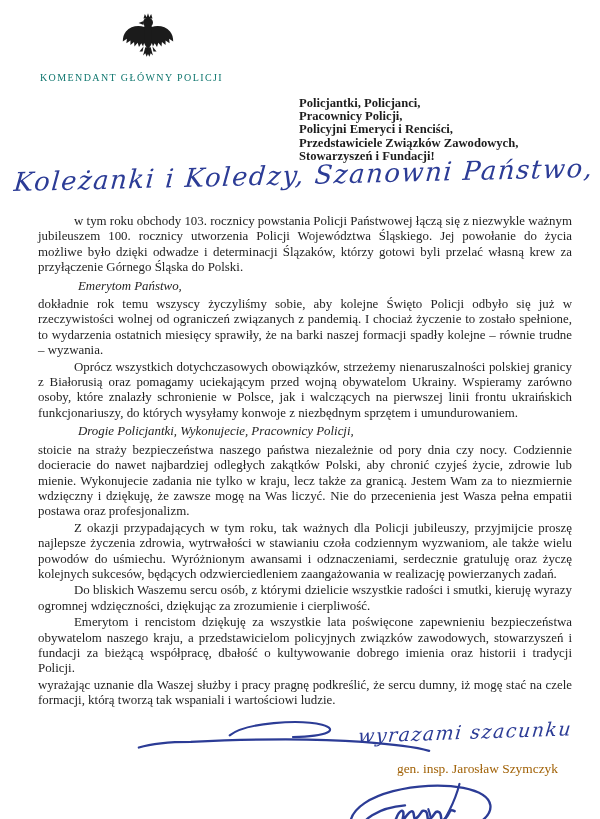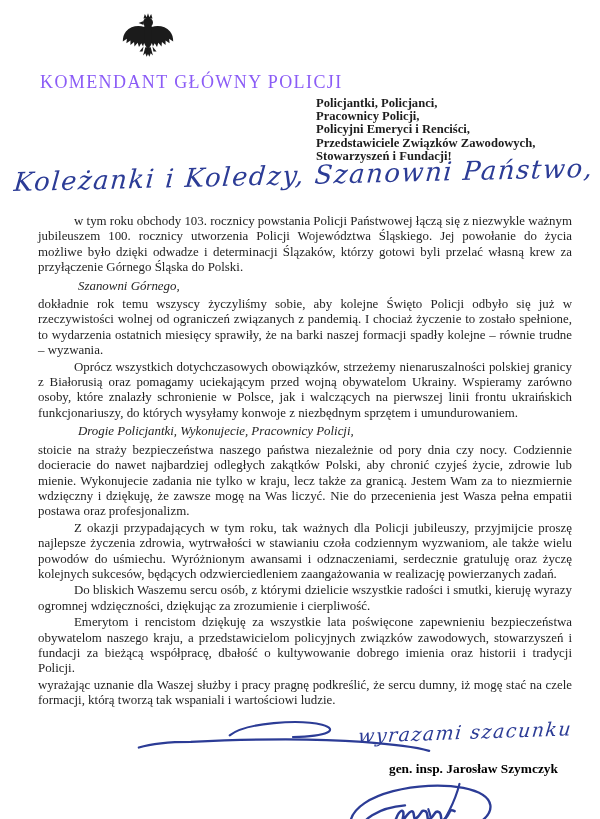--- a/index.html
+++ b/index.html
@@ -15,26 +15,26 @@
     background:#ffffff;
     color:#242424;
   }
   
   .letterhead{
     position:absolute;top:12px;left:40px;width:215px;
     text-align:left;
   }
   .emblem-wrap{width:100%;text-align:center;margin-bottom:6px;}
   .letterhead-title{
-    font-size:18px;letter-spacing:1.4px;color:#8b5cf6;
+    font-size:10px;letter-spacing:1.4px;color:#0f766e;
     white-space:nowrap;font-weight:400;
   }
   
   .recipients{
-    position:absolute;top:97px;left:316px;width:270px;
+    position:absolute;top:97px;left:299px;width:270px;
     font-weight:bold;font-size:12.6px;line-height:13.2px;color:#1c1c1c;
   }
   
   .greeting{
     position:absolute;top:160px;left:14px;width:578px;
     font-family:"DejaVu Serif", serif;
     font-style:italic;
     font-size:26px;letter-spacing:1.5px;
     color:#2c3c96;
     transform:rotate(-1.4deg) skewX(-6deg);
@@ -64,21 +64,21 @@
     position:absolute;right:0px;top:10px;
     font-family:"DejaVu Serif", serif;
     font-style:italic;
     font-size:19px;letter-spacing:1.5px;
     color:#2c3c96;
     transform:rotate(-2deg) skewX(-8deg);
     white-space:nowrap;
   }
   .signer{
     text-align:right;padding-right:14px;
-    font-weight:bold;font-size:13.4px;color:#000000;
+    font-weight:normal;font-size:13.4px;color:#a16207;
     margin-top:2px;
   }
   .signature-wrap{
     text-align:right;padding-right:62px;margin-top:2px;
   }
   .ink{stroke:#2c3c96;fill:none;stroke-linecap:round;stroke-linejoin:round;}
 </style>
 </head>
 <body>
 
@@ -116,21 +116,21 @@
     <div>Pracownicy Policji,</div>
     <div>Policyjni Emeryci i Renciści,</div>
     <div>Przedstawiciele Związków Zawodowych,</div>
     <div>Stowarzyszeń i Fundacji!</div>
   </div>
 
   <div class="greeting">Koleżanki i Koledzy, Szanowni Państwo,</div>
 
   <div class="content">
     <p class="para-indent">w tym roku obchody 103. rocznicy powstania Policji Państwowej łączą się z niezwykle ważnym jubileuszem 100. rocznicy utworzenia Policji Województwa Śląskiego. Jej powołanie do życia możliwe było dzięki odwadze i determinacji Ślązaków, którzy gotowi byli przelać własną krew za przyłączenie Górnego Śląska do Polski.</p>
-    <p class="salutation">Szanowni Górnego,</p>
+    <p class="salutation">Emerytom Państwo,</p>
     <p class="para-flush">dokładnie rok temu wszyscy życzyliśmy sobie, aby kolejne Święto Policji odbyło się już w rzeczywistości wolnej od ograniczeń związanych z pandemią. I chociaż życzenie to zostało spełnione, to wydarzenia ostatnich miesięcy sprawiły, że na barki naszej formacji spadły kolejne – równie trudne – wyzwania.</p>
     <p class="para-indent">Oprócz wszystkich dotychczasowych obowiązków, strzeżemy nienaruszalności polskiej granicy z Białorusią oraz pomagamy uciekającym przed wojną obywatelom Ukrainy. Wspieramy zarówno osoby, które znalazły schronienie w Polsce, jak i walczących na pierwszej linii frontu ukraińskich funkcjonariuszy, do których wysyłamy konwoje z niezbędnym sprzętem i umundurowaniem.</p>
     <p class="salutation">Drogie Policjantki, Wykonujecie, Pracownicy Policji,</p>
     <p class="para-flush">stoicie na straży bezpieczeństwa naszego państwa niezależnie od pory dnia czy nocy. Codziennie docieracie do nawet najbardziej odległych zakątków Polski, aby chronić czyjeś życie, zdrowie lub mienie. Wykonujecie zadania nie tylko w kraju, lecz także za granicą. Jestem Wam za to niezmiernie wdzięczny i dziękuję, że zawsze mogę na Was liczyć. Nie do przecenienia jest Wasza pełna empatii postawa oraz profesjonalizm.</p>
     <p class="para-indent">Z okazji przypadających w tym roku, tak ważnych dla Policji jubileuszy, przyjmijcie proszę najlepsze życzenia zdrowia, wytrwałości w stawianiu czoła codziennym wyzwaniom, ale także wielu powodów do uśmiechu. Wyróżnionym awansami i odznaczeniami, serdecznie gratuluję oraz życzę kolejnych sukcesów, będących odzwierciedleniem zaangażowania w realizację powierzanych zadań.</p>
     <p class="para-indent">Do bliskich Waszemu sercu osób, z którymi dzielicie wszystkie radości i smutki, kieruję wyrazy ogromnej wdzięczności, dziękując za zrozumienie i cierpliwość.</p>
     <p class="para-indent">Emerytom i rencistom dziękuję za wszystkie lata poświęcone zapewnieniu bezpieczeństwa obywatelom naszego kraju, a przedstawicielom policyjnych związków zawodowych, stowarzyszeń i fundacji za bieżącą współpracę, dbałość o kultywowanie dobrego imienia oraz historii i tradycji Policji.</p>
     <p class="para-flush">wyrażając uznanie dla Waszej służby i pracy pragnę podkreślić, że sercu dumny, iż mogę stać na czele formacji, którą tworzą tak wspaniali i wartościowi ludzie.</p>
 
     <div class="closing-row">

